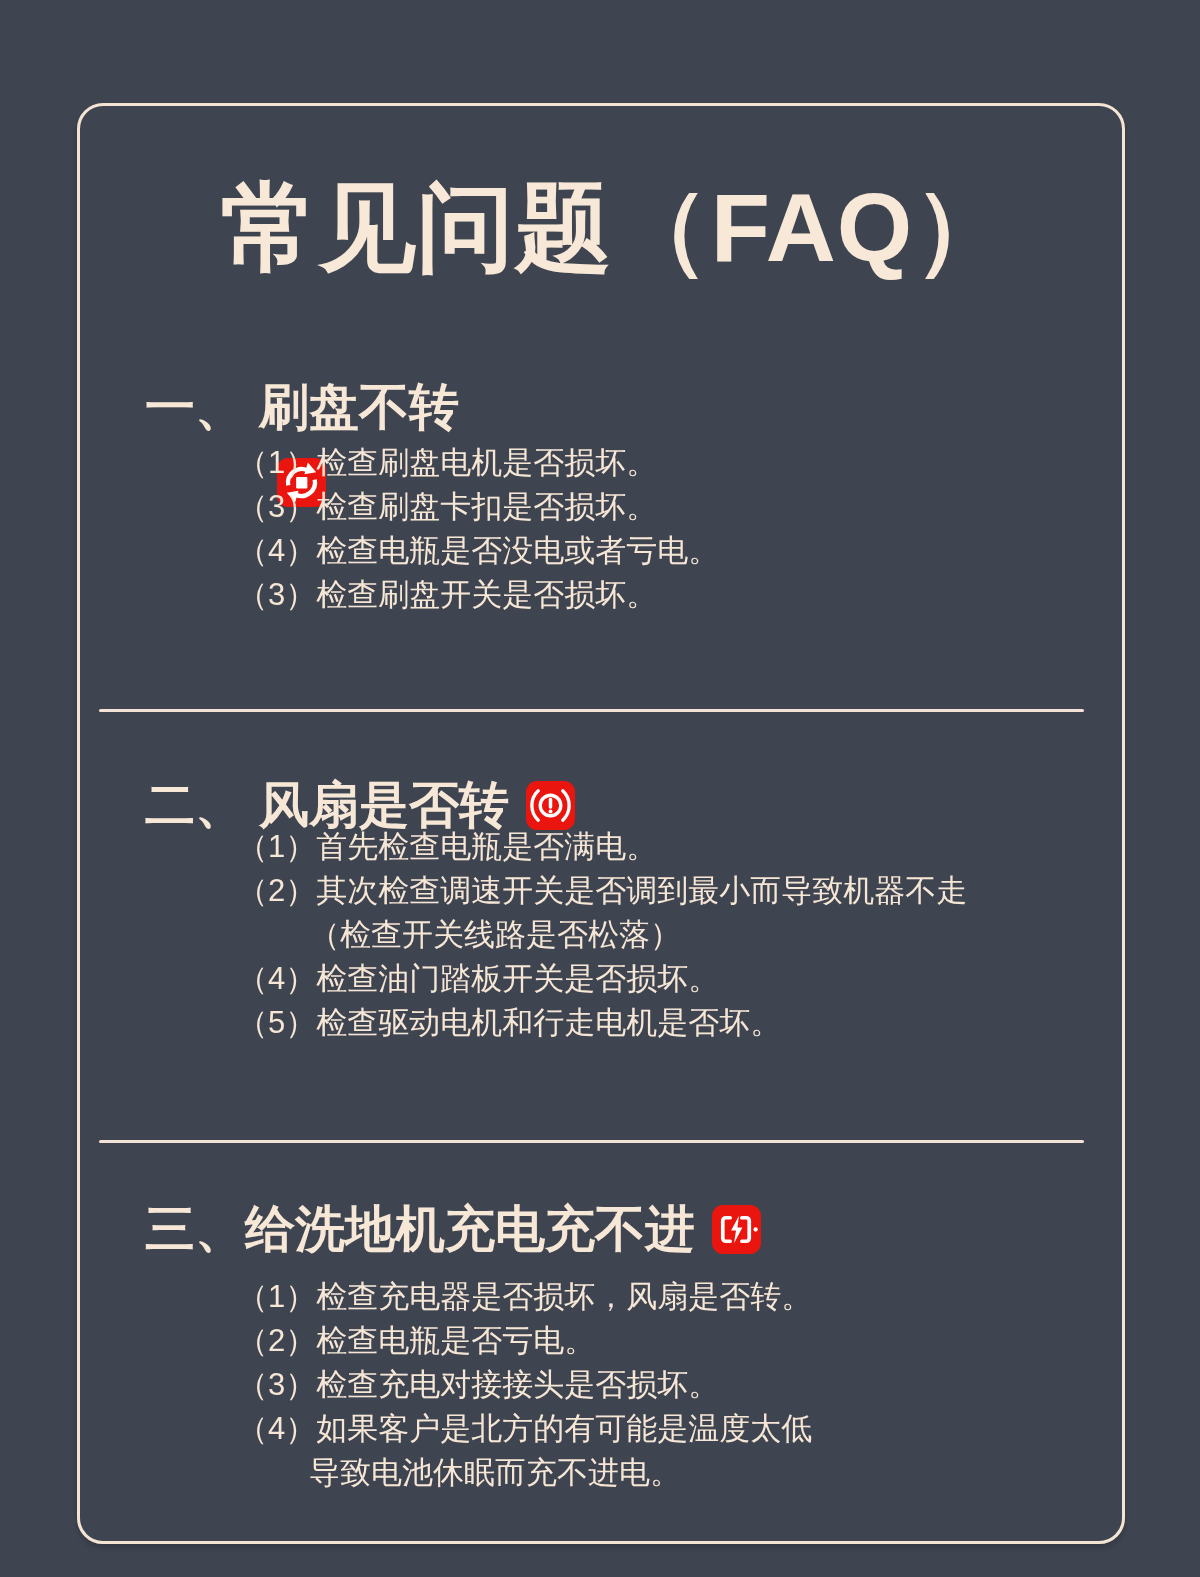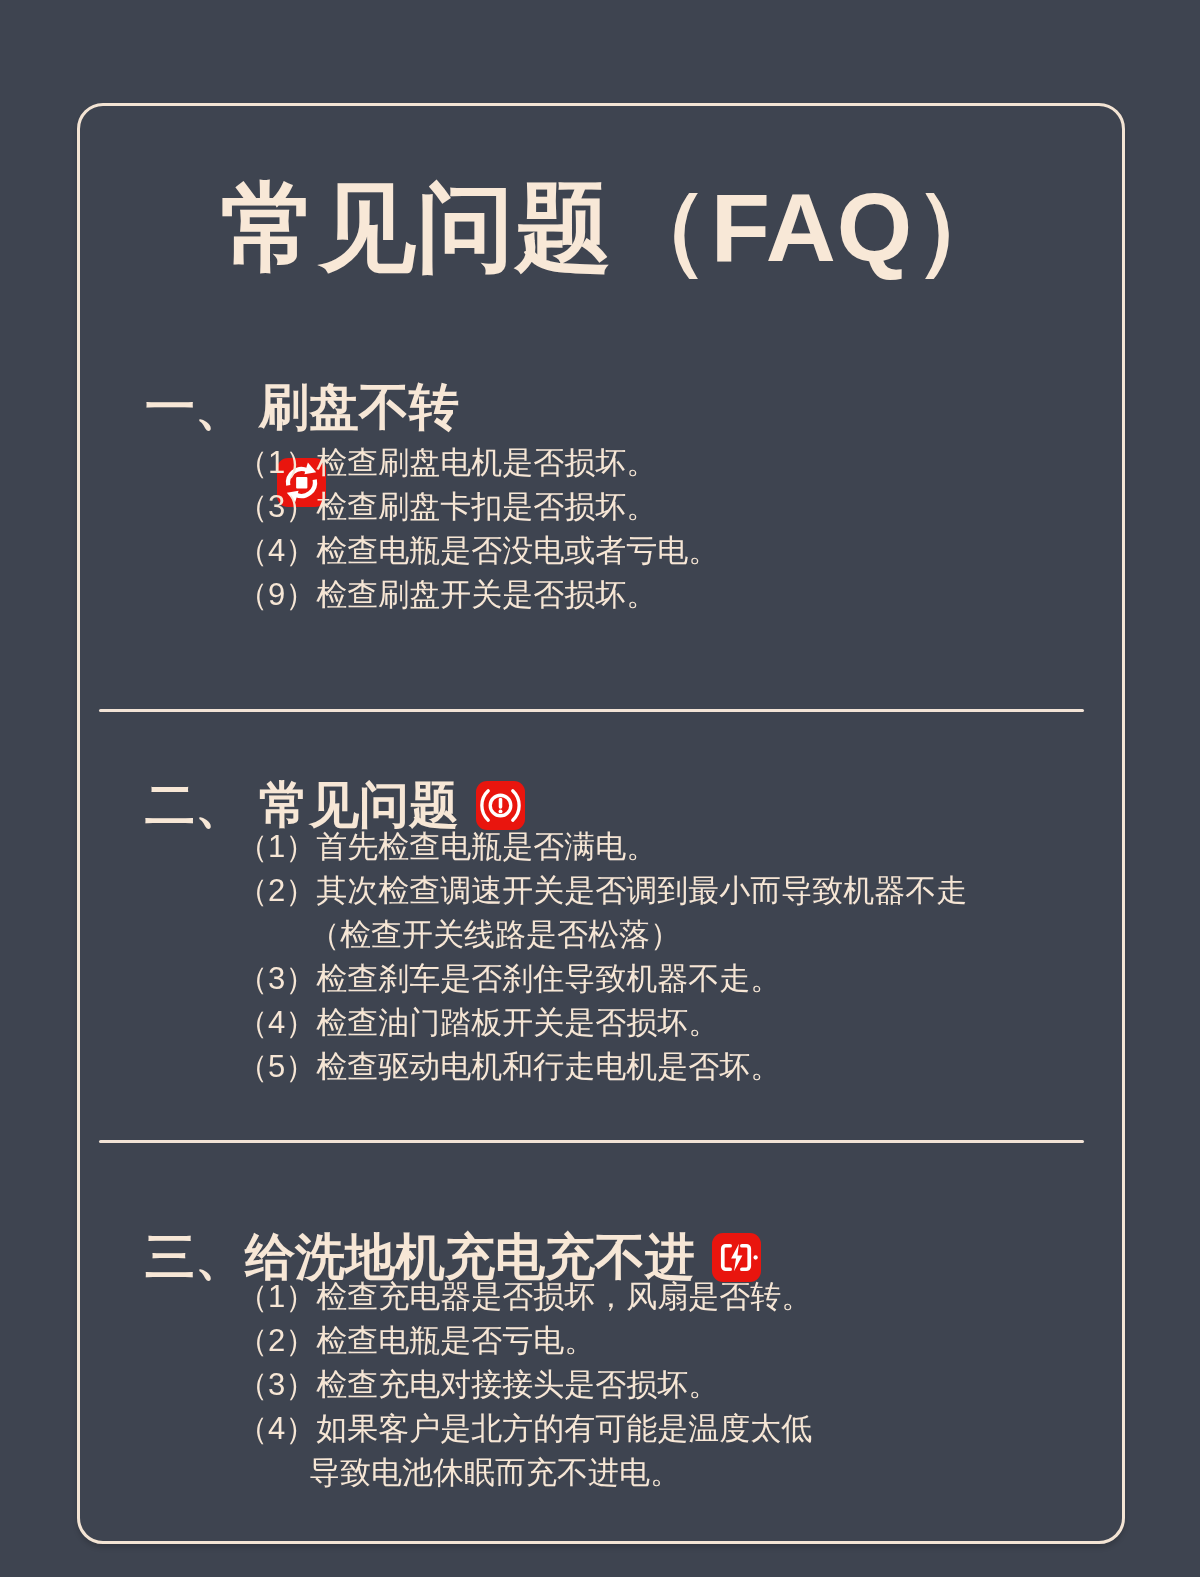--- a/index.html
+++ b/index.html
@@ -38,21 +38,21 @@
     display: flex;
     align-items: center;
     gap: 17px;
     font-size: 50px;
     font-weight: bold;
     color: #F7E7D6;
     white-space: nowrap;
   }
   .sec-head.h1 { top: 374px; flex-direction: column; }
   .sec-head.h2 { top: 772px; }
-  .sec-head.h3 { top: 1224px; }
+  .sec-head.h3 { top: 1196px; }
   .icon-badge {
     width: 49px; height: 49px;
     border-radius: 11px;
     background: #E9150E;
     display: flex;
     align-items: center;
     justify-content: center;
     flex: 0 0 auto;
   }
   .icon-badge svg { width: 49px; height: 49px; display: block; }
@@ -96,42 +96,41 @@
       <path d="M 31.5 4.5 L 40 14.5 L 28 16.5 Z" fill="#fff"></path>
       <path d="M 38.5 22 A 14 14 0 0 1 19 37.5" stroke="#fff" stroke-width="4.4" fill="none"></path>
       <path d="M 18.5 45.5 L 10 35.5 L 22 33.5 Z" fill="#fff"></path>
     </svg>
   </span>
 </div>
 <div class="items i1">
   <div class="item-line">（1）检查刷盘电机是否损坏。</div>
   <div class="item-line">（3）检查刷盘卡扣是否损坏。</div>
   <div class="item-line">（4）检查电瓶是否没电或者亏电。</div>
-  <div class="item-line">（9）检查刷盘开关是否损坏。</div>
+  <div class="item-line">（3）检查刷盘开关是否损坏。</div>
 </div>
 
 <div class="divider d1"></div>
 
 <div class="sec-head h2">
-  <span>二、 常见问题</span>
+  <span>二、 风扇是否转</span>
   <span class="icon-badge">
     <svg viewBox="0 0 50 50" aria-hidden="true">
       <circle cx="25" cy="25" r="10.5" stroke="#fff" stroke-width="3.4" fill="none"></circle>
       <line x1="25" y1="19" x2="25" y2="26.5" stroke="#fff" stroke-width="3.6" stroke-linecap="round"></line>
       <circle cx="25" cy="31" r="2" fill="#fff"></circle>
       <path d="M 12.5 10 A 20.5 20.5 0 0 0 12.5 40" stroke="#fff" stroke-width="3.4" fill="none" stroke-linecap="round"></path>
       <path d="M 37.5 10 A 20.5 20.5 0 0 1 37.5 40" stroke="#fff" stroke-width="3.4" fill="none" stroke-linecap="round"></path>
     </svg>
   </span>
 </div>
 <div class="items i2">
   <div class="item-line">（1）首先检查电瓶是否满电。</div>
   <div class="item-line">（2）其次检查调速开关是否调到最小而导致机器不走</div>
   <div class="item-line cont">（检查开关线路是否松落）</div>
-  <div class="item-line">（3）检查刹车是否刹住导致机器不走。</div>
   <div class="item-line">（4）检查油门踏板开关是否损坏。</div>
   <div class="item-line">（5）检查驱动电机和行走电机是否坏。</div>
 </div>
 
 <div class="divider d2"></div>
 
 <div class="sec-head h3">
   <span>三、给洗地机充电充不进</span>
   <span class="icon-badge">
     <svg viewBox="0 0 50 50" aria-hidden="true">

